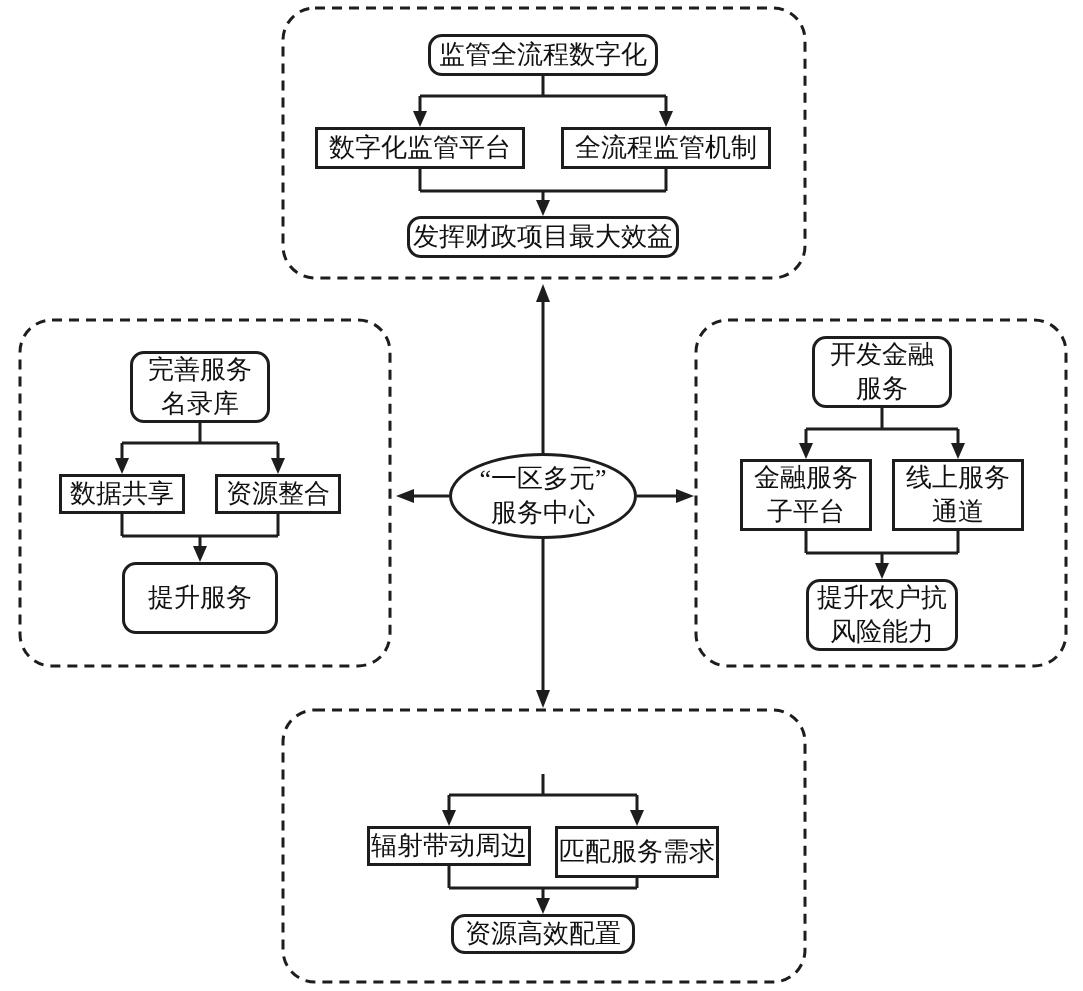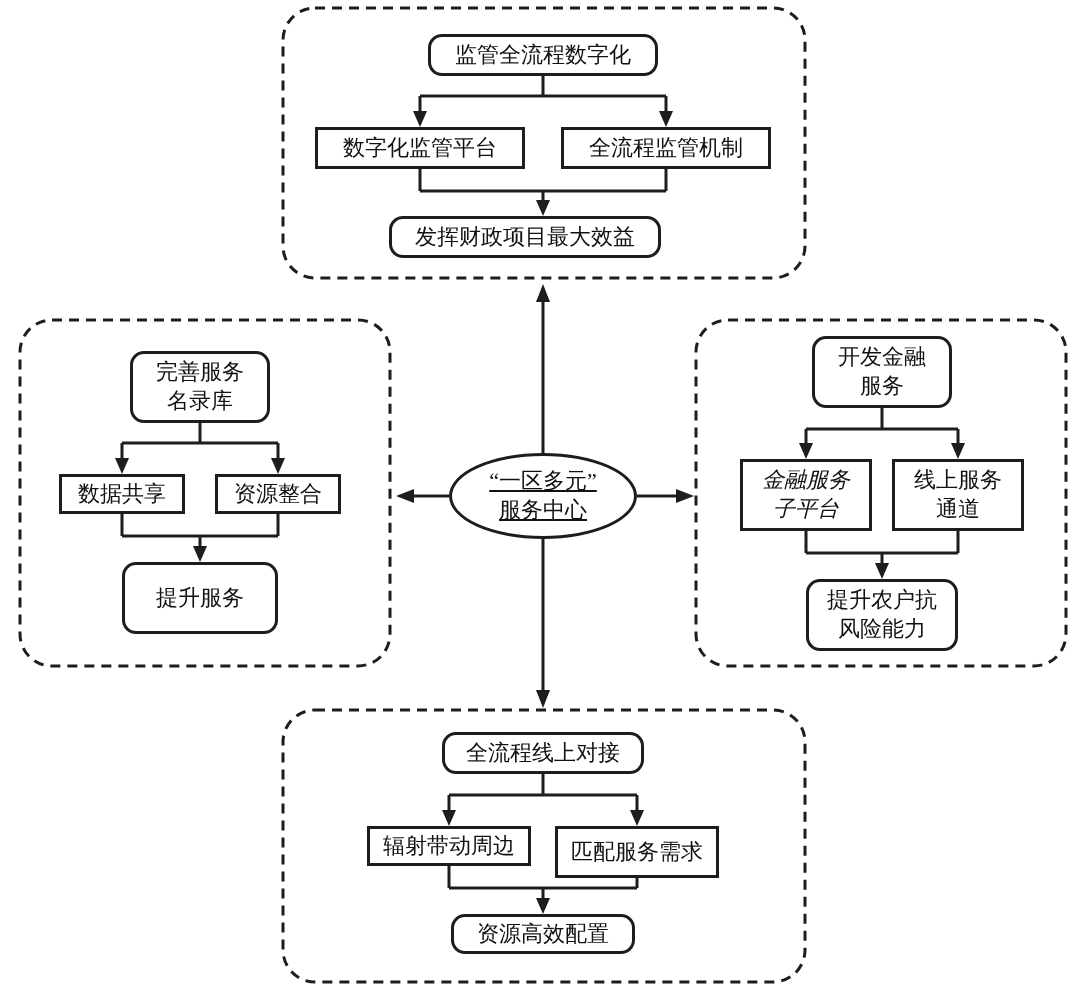--- a/index.html
+++ b/index.html
@@ -12,26 +12,26 @@
     overflow:hidden;
   }
   .layer{position:absolute;left:0;top:0;}
   .node{
     position:absolute;
     display:flex;flex-direction:column;
     align-items:center;justify-content:center;
     background:#ffffff;
     border:3px solid #1d1d1d;
     box-sizing:border-box;
-    font-size:22px;line-height:1.3;
+    font-size:26px;line-height:1.3;
     text-align:center;
     z-index:2;
   }
   .rounded{border-radius:14px;}
-  .ellipse{border-radius:50%;z-index:3;text-decoration:underline;}
+  .ellipse{border-radius:50%;z-index:3;}
   .ln{white-space:nowrap;}
 </style>
 </head>
 <body>
 
 <div class="canvas">
 
   <svg class="layer" width="1083" height="991" viewBox="0 0 1083 991">
 
     <g stroke="#1d1d1d" stroke-width="3" fill="none" stroke-dasharray="10 7">
@@ -112,21 +112,21 @@
 
   <div class="node rounded" style="left:428px;top:34px;width:230px;height:42px;">
     <div class="ln">监管全流程数字化</div>
   </div>
   <div class="node" style="left:315px;top:127px;width:210px;height:42px;">
     <div class="ln">数字化监管平台</div>
   </div>
   <div class="node" style="left:561px;top:127px;width:210px;height:42px;">
     <div class="ln">全流程监管机制</div>
   </div>
-  <div class="node rounded" style="left:389px;top:216px;width:272px;height:42px;">
+  <div class="node rounded" style="left:407px;top:216px;width:272px;height:42px;">
     <div class="ln">发挥财政项目最大效益</div>
   </div>
 
   <div class="node rounded" style="left:130px;top:351px;width:140px;height:72px;">
     <div class="ln">完善服务</div>
     <div class="ln">名录库</div>
   </div>
   <div class="node" style="left:59px;top:474px;width:126px;height:40px;">
     <div class="ln">数据共享</div>
   </div>
@@ -134,36 +134,33 @@
     <div class="ln">资源整合</div>
   </div>
   <div class="node rounded" style="left:122px;top:562px;width:156px;height:72px;">
     <div class="ln">提升服务</div>
   </div>
 
   <div class="node rounded" style="left:812px;top:336px;width:140px;height:72px;">
     <div class="ln">开发金融</div>
     <div class="ln">服务</div>
   </div>
-  <div class="node" style="left:740px;top:459px;width:132px;height:72px;font-style:italic;">
+  <div class="node" style="left:740px;top:459px;width:132px;height:72px;">
     <div class="ln">金融服务</div>
     <div class="ln">子平台</div>
   </div>
   <div class="node" style="left:892px;top:459px;width:132px;height:72px;">
     <div class="ln">线上服务</div>
     <div class="ln">通道</div>
   </div>
   <div class="node rounded" style="left:806px;top:579px;width:152px;height:72px;">
     <div class="ln">提升农户抗</div>
     <div class="ln">风险能力</div>
   </div>
 
-  <div class="node rounded" style="left:442px;top:732px;width:202px;height:42px;">
-    <div class="ln">全流程线上对接</div>
-  </div>
   <div class="node" style="left:367px;top:826px;width:164px;height:40px;">
     <div class="ln">辐射带动周边</div>
   </div>
   <div class="node" style="left:555px;top:826px;width:164px;height:52px;">
     <div class="ln">匹配服务需求</div>
   </div>
   <div class="node rounded" style="left:451px;top:914px;width:184px;height:40px;">
     <div class="ln">资源高效配置</div>
   </div>
 

